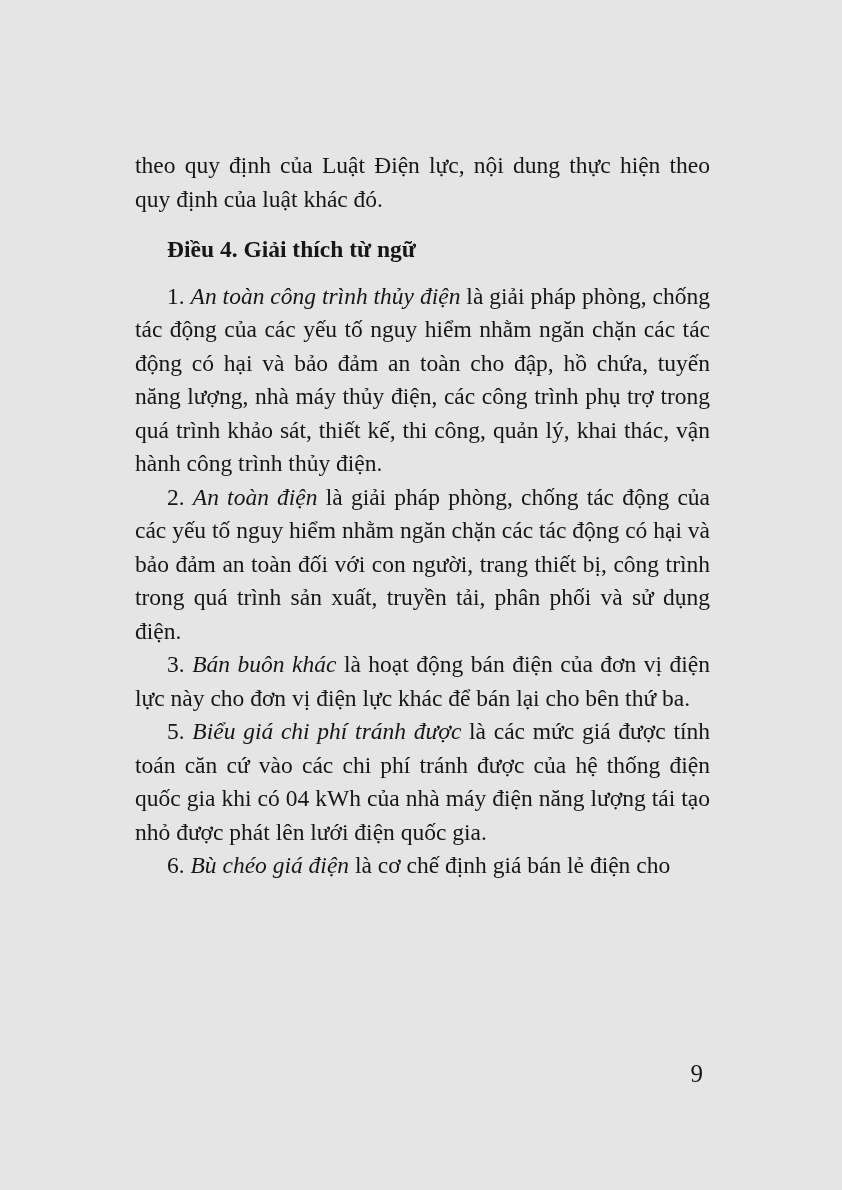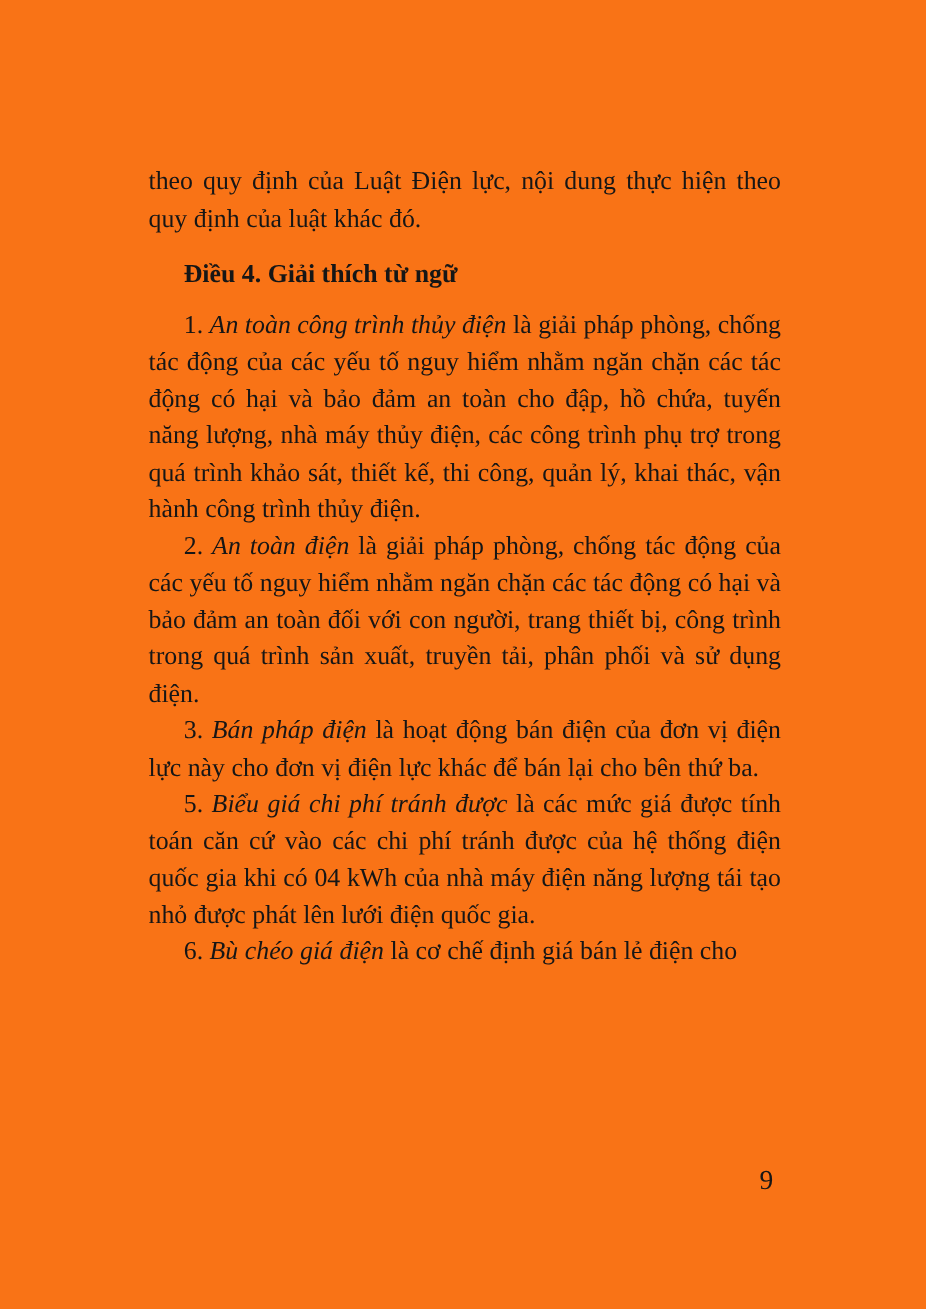--- a/index.html
+++ b/index.html
@@ -10,21 +10,21 @@
   }
   body {
     background: #ffffff;
     font-family: "Liberation Serif", "DejaVu Serif", serif;
     color: #161616;
     position: relative;
   }
   .page {
     position: absolute;
     inset: 0;
-    background: #f97316;
+    background: #e5e5e5;
   }
   .text-block {
     position: absolute;
     left: 135px;
     top: 149px;
     width: 575px;
     font-size: 23.5px;
     line-height: 33.5px;
     text-align: justify;
   }
@@ -49,18 +49,18 @@
 </style>
 </head>
 <body>
 
 <div class="page">
   <div class="text-block">
       <p class="para body no-indent"><span class="seg-normal">theo quy định của Luật Điện lực, nội dung thực hiện theo quy định của luật khác đó.</span></p>
       <p class="para heading"><span class="seg-bold">Điều 4. Giải thích từ ngữ</span></p>
       <p class="para body"><span class="seg-normal">1. </span><span class="seg-italic">An toàn công trình thủy điện</span><span class="seg-normal"> là giải pháp phòng, chống tác động của các yếu tố nguy hiểm nhằm ngăn chặn các tác động có hại và bảo đảm an toàn cho đập, hồ chứa, tuyến năng lượng, nhà máy thủy điện, các công trình phụ trợ trong quá trình khảo sát, thiết kế, thi công, quản lý, khai thác, vận hành công trình thủy điện.</span></p>
       <p class="para body"><span class="seg-normal">2. </span><span class="seg-italic">An toàn điện</span><span class="seg-normal"> là giải pháp phòng, chống tác động của các yếu tố nguy hiểm nhằm ngăn chặn các tác động có hại và bảo đảm an toàn đối với con người, trang thiết bị, công trình trong quá trình sản xuất, truyền tải, phân phối và sử dụng điện.</span></p>
-      <p class="para body"><span class="seg-normal">3. </span><span class="seg-italic">Bán pháp điện</span><span class="seg-normal"> là hoạt động bán điện của đơn vị điện lực này cho đơn vị điện lực khác để bán lại cho bên thứ ba.</span></p>
+      <p class="para body"><span class="seg-normal">3. </span><span class="seg-italic">Bán buôn khác</span><span class="seg-normal"> là hoạt động bán điện của đơn vị điện lực này cho đơn vị điện lực khác để bán lại cho bên thứ ba.</span></p>
       <p class="para body"><span class="seg-normal">5. </span><span class="seg-italic">Biểu giá chi phí tránh được</span><span class="seg-normal"> là các mức giá được tính toán căn cứ vào các chi phí tránh được của hệ thống điện quốc gia khi có 04 kWh của nhà máy điện năng lượng tái tạo nhỏ được phát lên lưới điện quốc gia.</span></p>
       <p class="para body"><span class="seg-normal">6. </span><span class="seg-italic">Bù chéo giá điện</span><span class="seg-normal"> là cơ chế định giá bán lẻ điện cho</span></p>
     </div>
   <div class="page-number">9</div>
 </div>
 
 </body></html>

